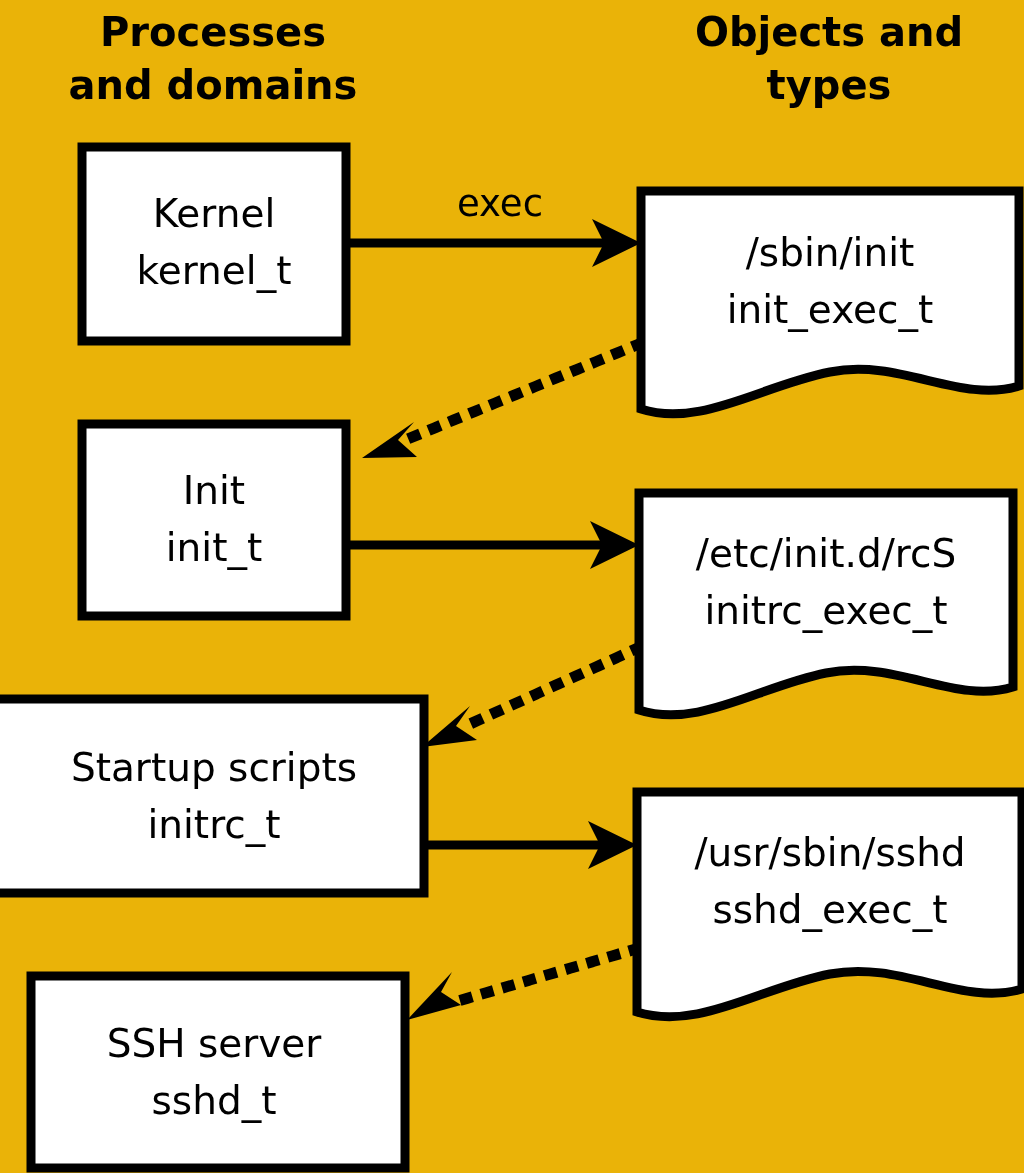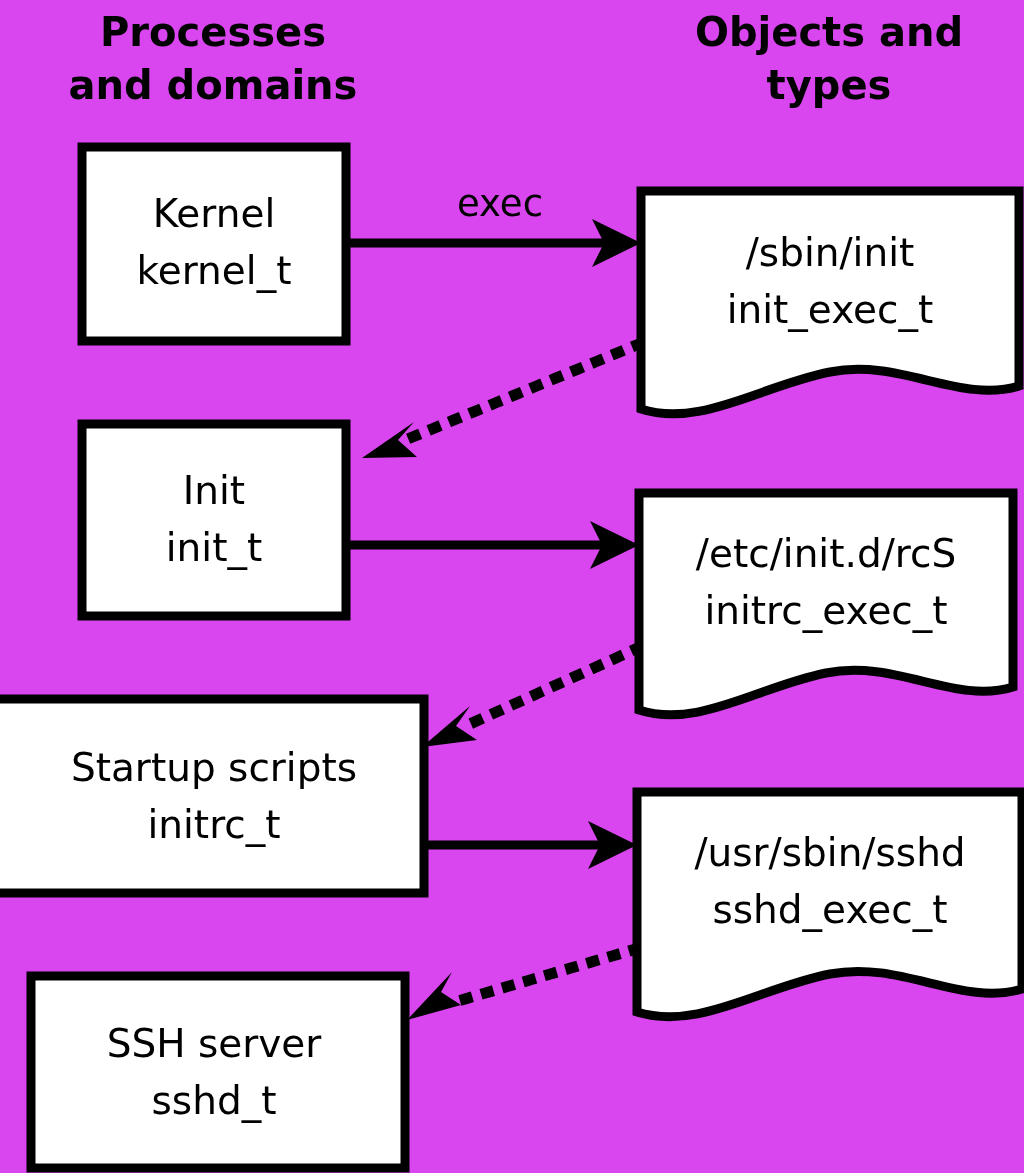--- a/index.html
+++ b/index.html
@@ -10,21 +10,21 @@
   body {
     width: 1024px;
     height: 1173px;
     overflow: hidden;
     font-family: "DejaVu Sans", sans-serif;
   }
   #diagram-root {
     position: relative;
     width: 1024px;
     height: 1173px;
-    background: #d946ef;
+    background: #eab308;
   }
   svg.diagram-svg {
     position: absolute;
     top: 0;
     left: 0;
     width: 1024px;
     height: 1173px;
   }
   .col-header {
     font-family: "DejaVu Sans", sans-serif;

